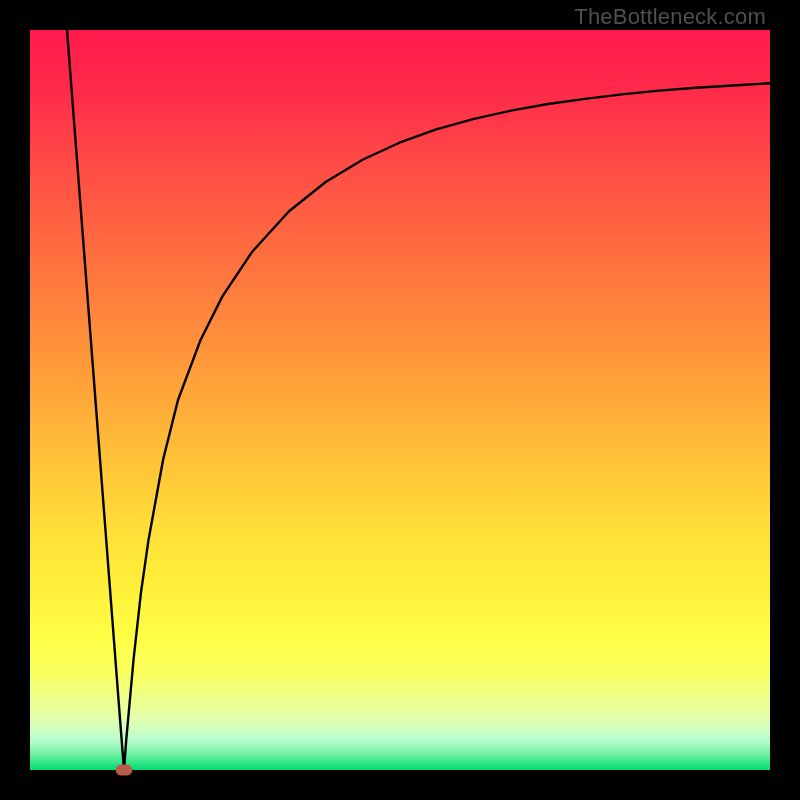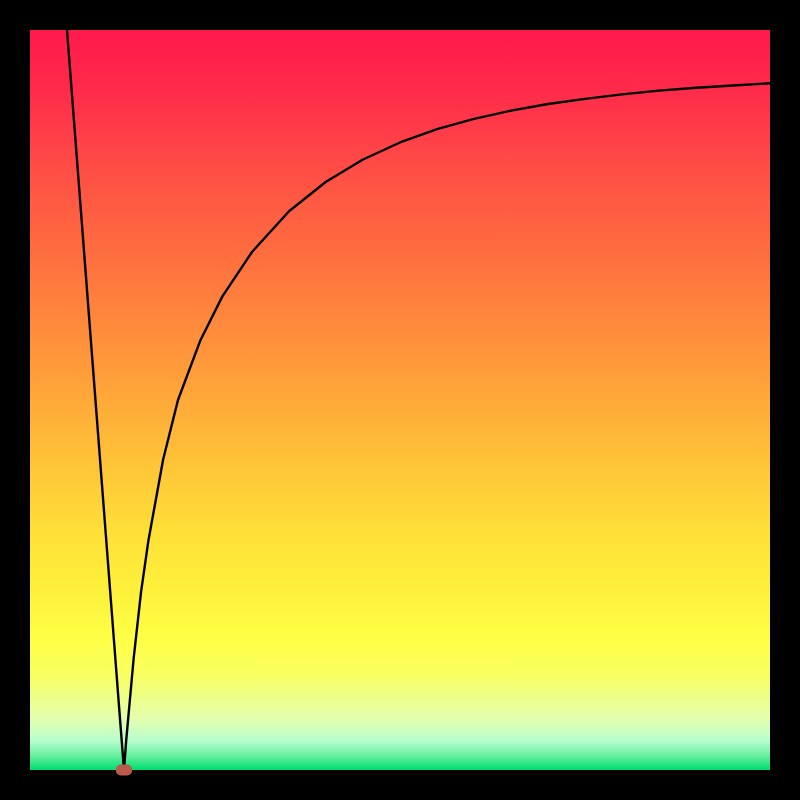--- a/index.html
+++ b/index.html
@@ -62,13 +62,14 @@
 </head>
 <body>
 
 <div class="frame">
   <div class="plot">
     <svg class="curve" viewBox="0 0 740 740">
       <path id="curvePath" d="M37.00 0.00 L44.40 96.20 L51.80 192.40 L59.20 288.60 L66.60 384.80 L74.00 481.00 L81.40 577.20 L88.80 673.40 L93.98 740.00 L96.20 710.40 L103.60 629.00 L111.00 562.40 L118.40 510.60 L133.20 429.20 L148.00 370.00 L170.20 310.80 L192.40 266.40 L222.00 222.00 L259.00 181.30 L296.00 151.70 L333.00 129.50 L370.00 112.48 L407.00 99.16 L444.00 88.80 L481.00 80.66 L518.00 74.00 L555.00 68.82 L592.00 64.38 L629.00 60.68 L666.00 57.72 L703.00 55.50 L740.00 53.28" fill="none" stroke="#000000" stroke-width="2.4" stroke-linejoin="round" stroke-linecap="round"></path>
       <rect id="notchRect" x="85.84" y="734.50" width="16.28" height="11.00" rx="5" ry="5" fill="#b85b4a"></rect>
     </svg>
   </div>
+  <div class="watermark">TheBottleneck.com</div>
 </div>
 
 </body></html>

